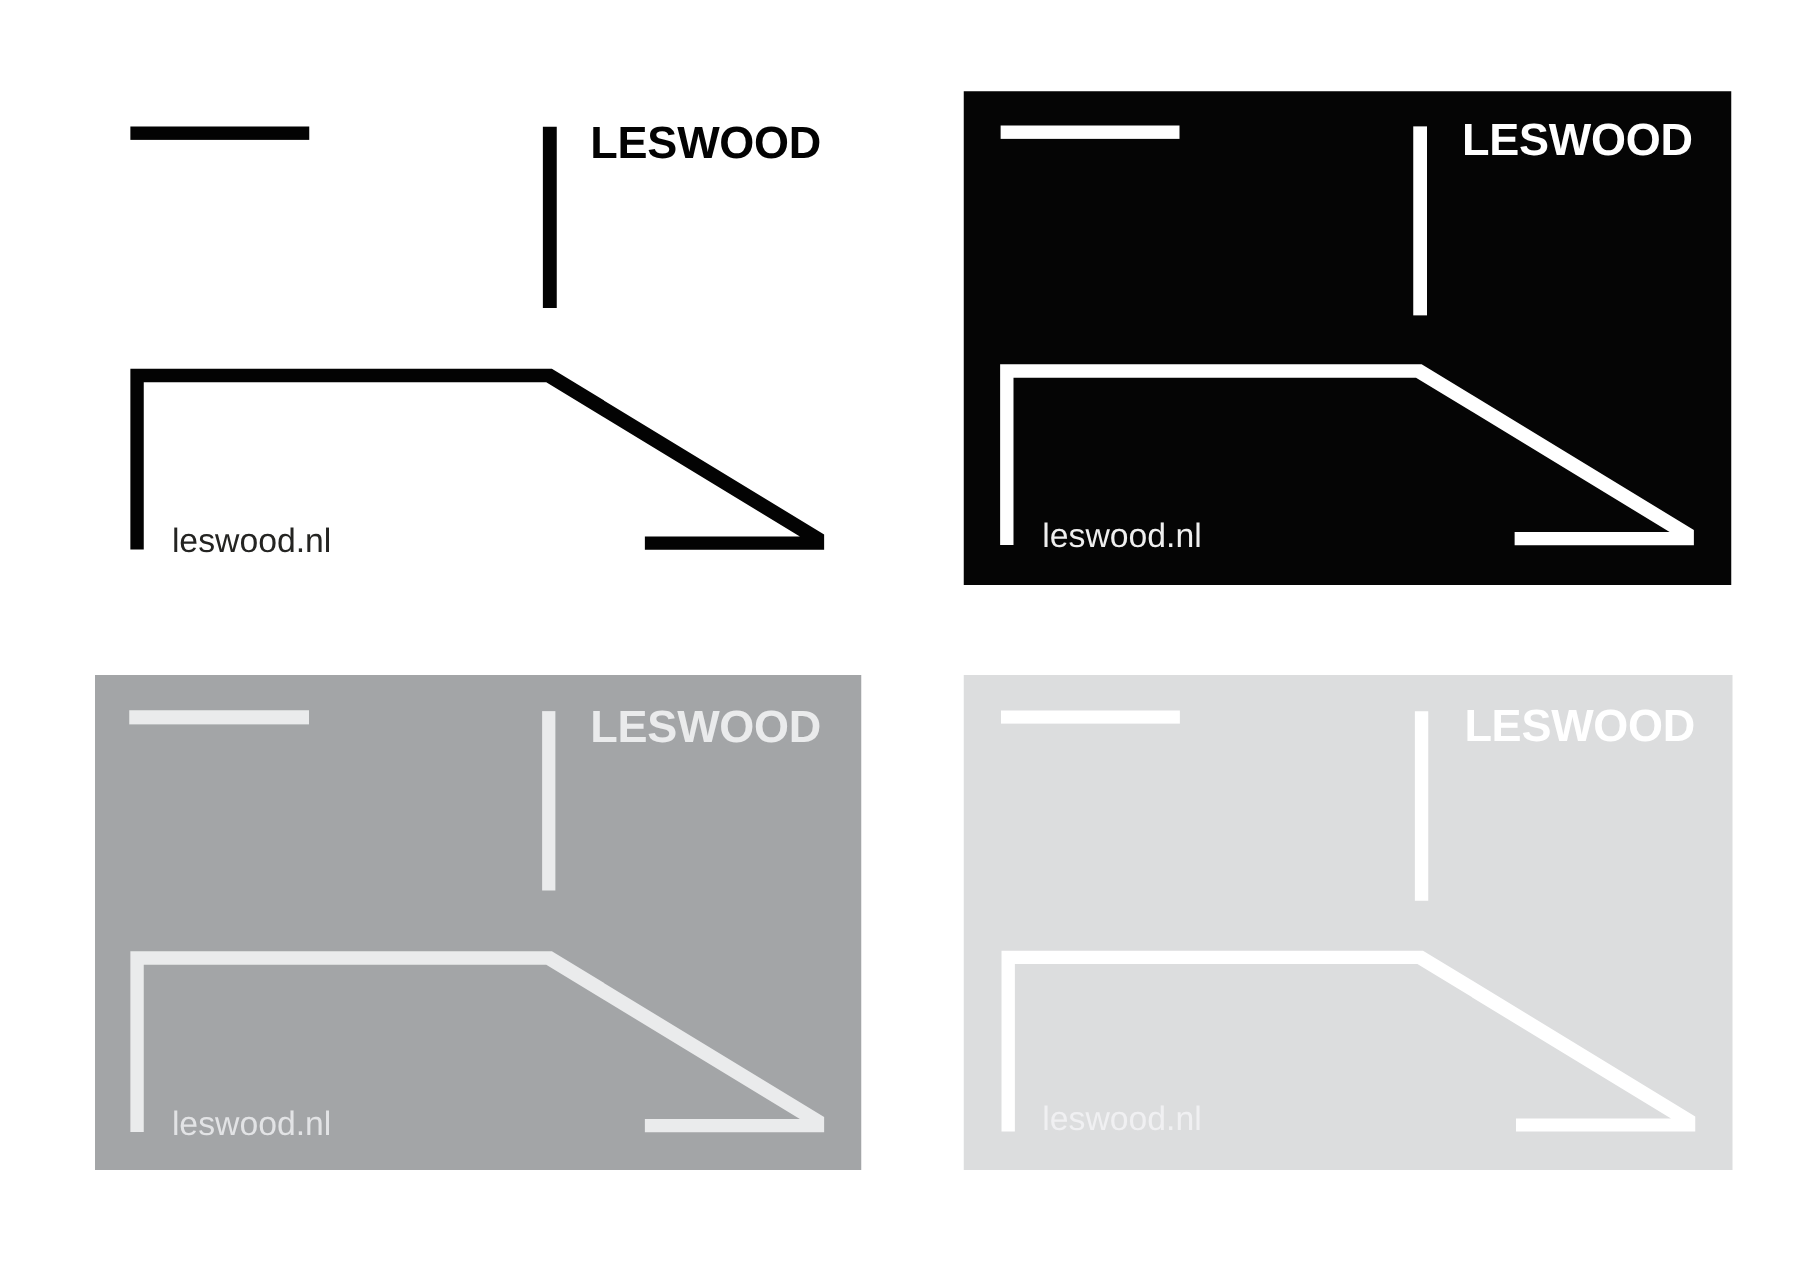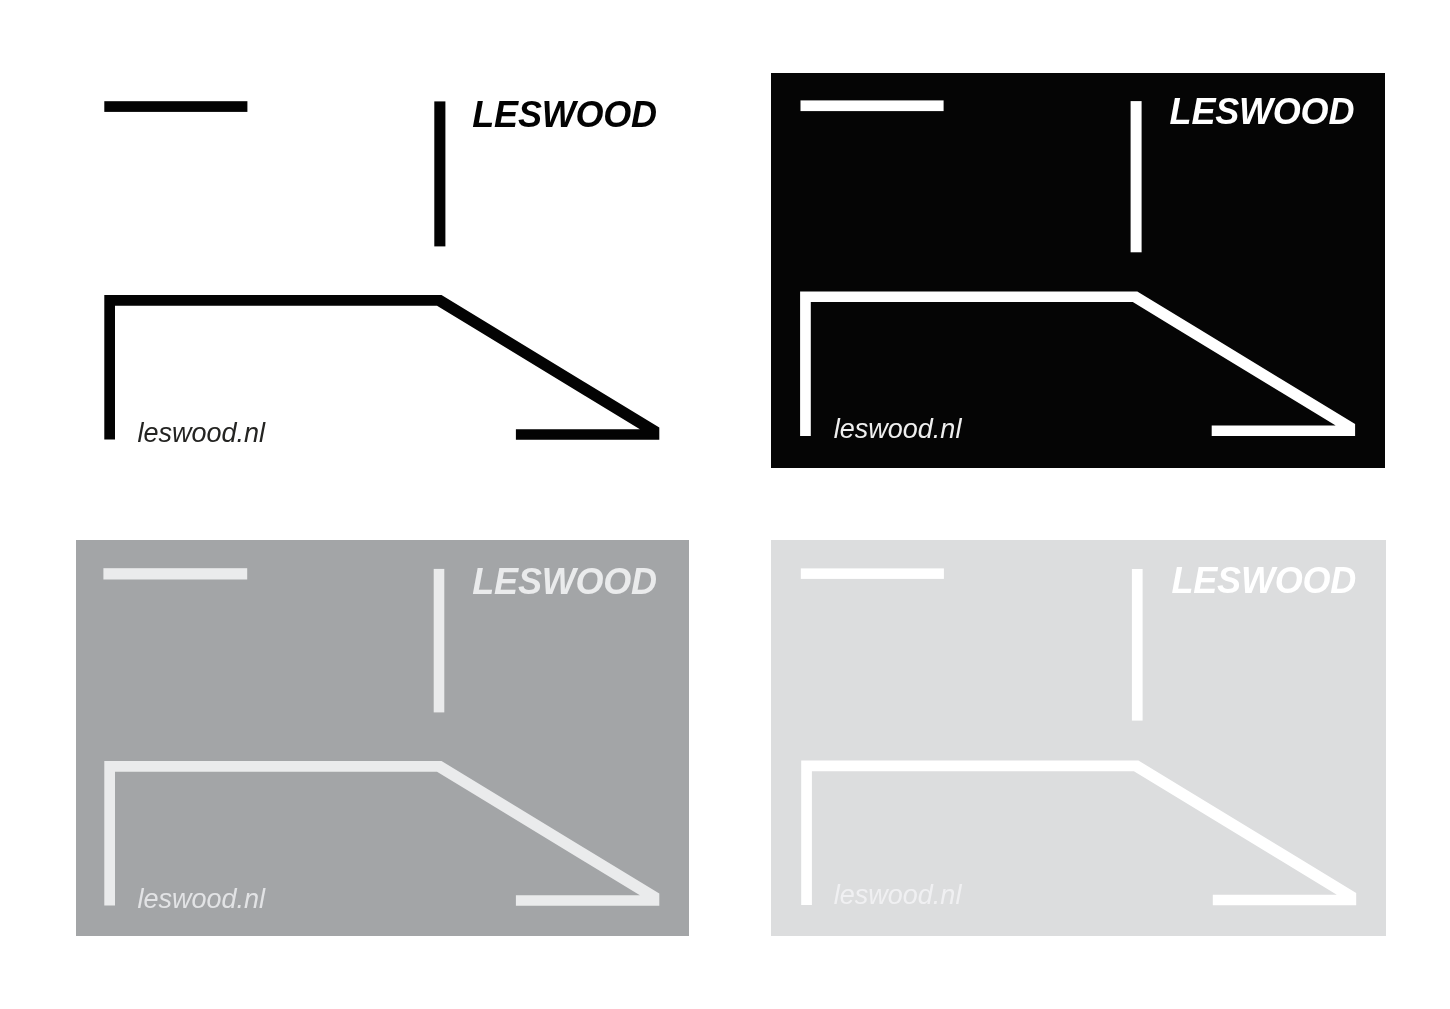--- a/index.html
+++ b/index.html
@@ -1,17 +1,17 @@
 <!DOCTYPE html>
 <html><head>
 <meta charset="utf-8">
 <style>
   html,body{margin:0;padding:0;background:#ffffff;}
   body{width:1450px;height:1009px;position:relative;font-family:"Liberation Sans",sans-serif;}
-  .card{position:absolute;font-style:italic;}
+  .card{position:absolute;}
   svg{display:block;will-change:transform;}
   text{font-family:"Liberation Sans",sans-serif;}
 </style>
 </head>
 <body>
 
 <div class="card" style="left:76px;top:73px;width:613px;height:395px;background:#ffffff;">
 <svg width="613" height="395" viewBox="0 0 613 395">
 
   <rect x="28.3" y="28.2" width="143.1" height="10.7" fill="#030303"></rect>

